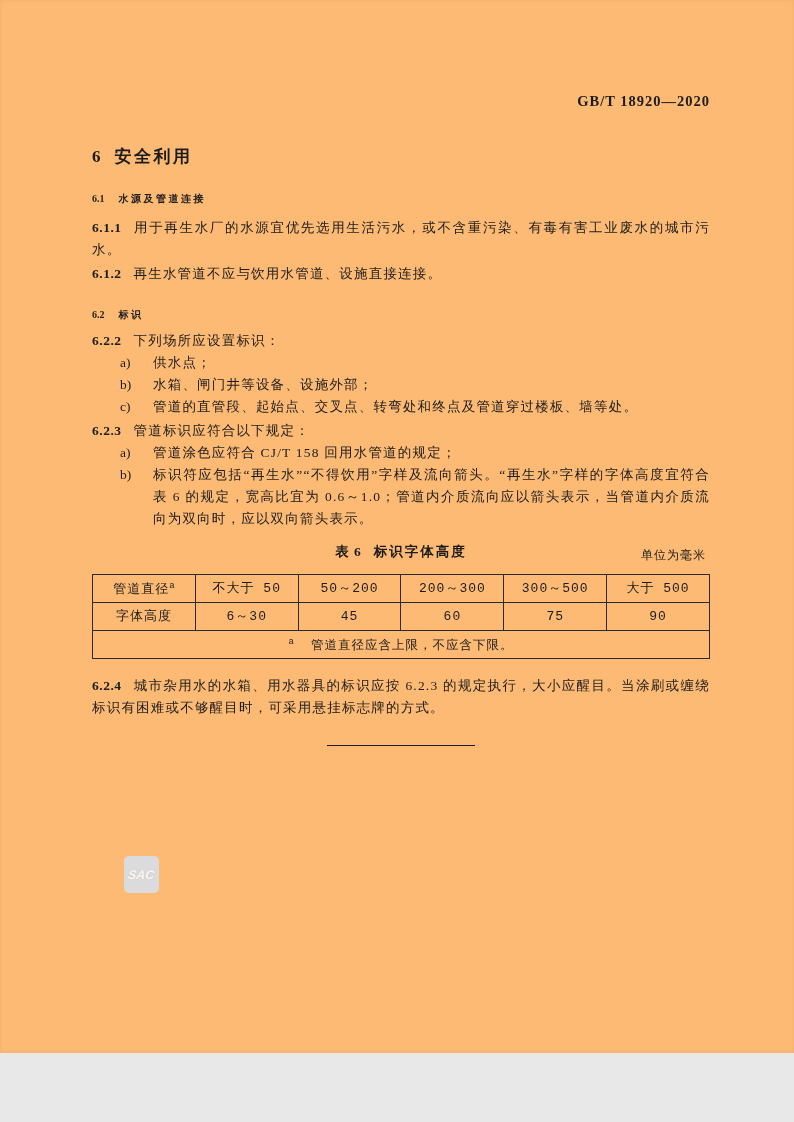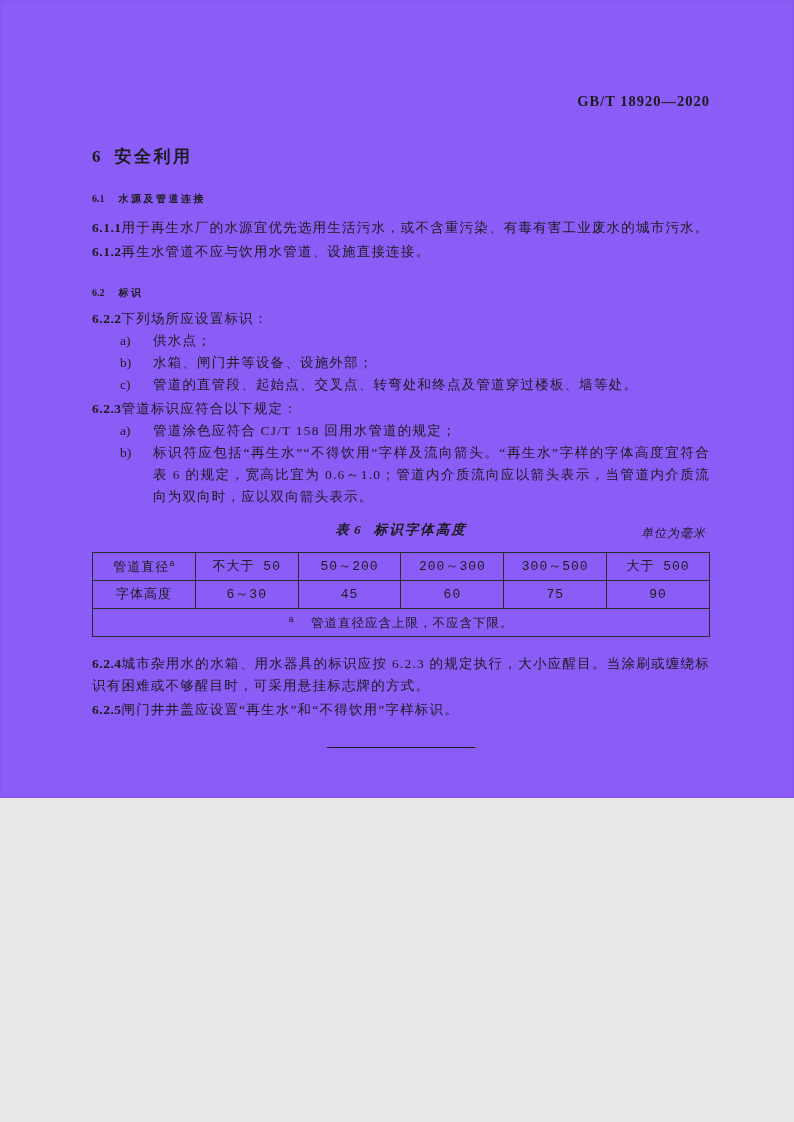--- a/index.html
+++ b/index.html
@@ -1,20 +1,20 @@
 <!DOCTYPE html>
 <html><head>
 <meta charset="utf-8">
 <style>
   html,body{margin:0;padding:0;background:#e8e8e8;}
   .page{
     position:relative;
-    width:794px;height:798px;
+    width:794px;height:1053px;
     margin:0 auto;
-    background:#8b5cf6;
+    background:#fdba74;
     font-family:"Liberation Serif","DejaVu Serif",serif;
     color:#1c1c1c;
     overflow:hidden;
     box-shadow:inset 0 0 4px rgba(0,0,0,.06);
   }
   .content{
     position:absolute;
     left:92px;right:84px;top:0;
     font-size:13.5px;
     line-height:22px;
@@ -25,35 +25,34 @@
     text-align:right;
     font-weight:bold;
     font-size:14.5px;
     letter-spacing:1px;
     font-family:"Liberation Serif","DejaVu Serif",serif;
   }
   .h-level1{margin-top:34px;font-weight:bold;font-size:17px;letter-spacing:2.5px;}
   .h-level2{margin-top:20px;font-weight:bold;font-size:10px;letter-spacing:2.5px;}
   .h-num{font-weight:bold;margin-right:14px;letter-spacing:0;}
   .clause{margin-top:2px;text-align:justify;}
-  .clause .c-num{font-weight:bold;margin-right:0;letter-spacing:.5px;}
+  .clause .c-num{font-weight:bold;margin-right:12px;letter-spacing:.5px;}
   .mt7{margin-top:7px;} .mt9{margin-top:19px;} .mt6{margin-top:6px;}
   .mt4{margin-top:4px;} .mt16{margin-top:16px;}
   .list-item{display:flex;margin-left:28px;}
   .list-item .lbl{flex:0 0 33px;letter-spacing:0;}
   .list-item .txt{flex:1;text-align:justify;}
   .tbl-caption{
     position:relative;
     margin-top:12px;
     text-align:center;
     font-weight:bold;
     font-size:13.5px;
     letter-spacing:2px;
     line-height:20px;
-    font-style:italic;
   }
   .tbl-caption .cap-label{margin-right:12px;letter-spacing:1px;}
   .unit-note{
     position:absolute;right:4px;top:3px;
     font-weight:normal;font-size:12px;letter-spacing:1px;
   }
   table.std{
     margin-top:12px;
     width:100%;
     border-collapse:collapse;
@@ -184,23 +183,20 @@
         </tr>
         <tr>
           <td class="footnote-cell" colspan="6"><sup class="s">a</sup>&nbsp;&nbsp;<span>管道直径应含上限，不应含下限。</span></td>
         </tr>
       </tbody>
     </table>
 
     <div class="clause mt16">
       <span class="c-num">6.2.4</span><span>城市杂用水的水箱、用水器具的标识应按 6.2.3 的规定执行，大小应醒目。当涂刷或缠绕标识有困难或不够醒目时，可采用悬挂标志牌的方式。</span>
     </div>
-    <div class="clause">
-      <span class="c-num">6.2.5</span><span>闸门井井盖应设置“再生水”和“不得饮用”字样标识。</span>
-    </div>
 
     <div class="end-rule"></div>
   </div>
 
   <div class="watermark">
     <span>SAC</span>
   </div>
 </div>
 
 </body></html>

